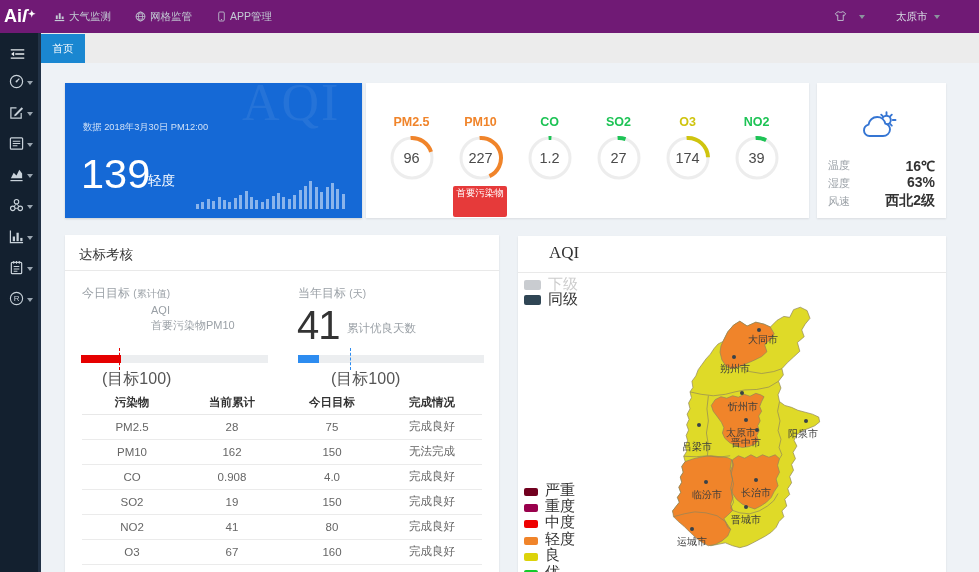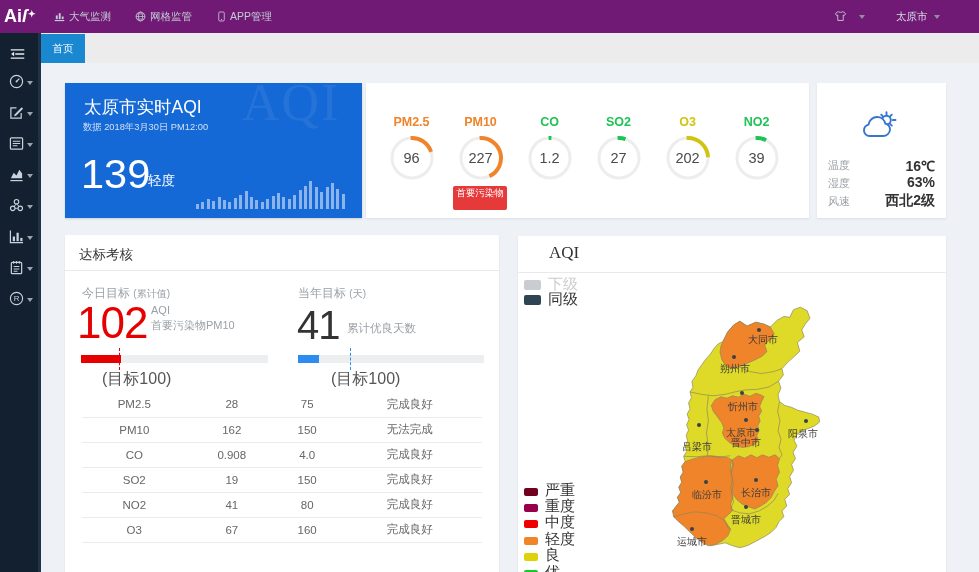--- a/index.html
+++ b/index.html
@@ -28,21 +28,21 @@
 .bc-sub{position:absolute;left:18px;top:38px;font-size:9.3px;color:rgba(255,255,255,.8)}
 .bc-num{position:absolute;left:16px;top:70px;font-size:41.5px;line-height:1;color:#fff}
 .bc-lvl{position:absolute;left:83px;top:89px;font-size:13.5px;color:#fff}
 .spark{position:absolute;left:131px;bottom:9px;width:152px;height:30px}
 .spark div{position:absolute;bottom:0;width:3px;background:rgba(255,255,255,.5)}
 
 .gauge{position:absolute;top:0;width:69px;text-align:center}
 .glabel{font-size:12.5px;font-weight:700;margin-top:32px}
 .gcirc{position:relative;width:46px;height:46px;margin:6px auto 0}
 .gval{position:absolute;left:0;top:0;width:46px;height:46px;line-height:46px;text-align:center;font-size:14.5px;color:#4a4a4a}
-.tag{position:absolute;left:453px;top:186px;width:54px;height:24px;background:#e63a3a;border-radius:2px;color:#fff;font-size:9.5px;text-align:center;line-height:13px}
+.tag{position:absolute;left:453px;top:186px;width:54px;height:31px;background:#e63a3a;border-radius:2px;color:#fff;font-size:9.5px;text-align:center;line-height:13px}
 
 .wrow{position:absolute;left:11px;width:107px;height:18px;font-size:11px;color:#9ba1a7}
 .wrow b{position:absolute;right:0;top:-2px;font-size:14px;color:#333;font-weight:700}
 
 .h-title{position:absolute;left:14px;top:11px;font-size:13.5px;color:#333}
 .hr{position:absolute;left:0;width:100%;height:0;border-top:1px solid #e9e9e9}
 .glab{font-size:12px;color:#9aa0a6}
 .glab small{font-size:10px}
 .bignum{line-height:1;letter-spacing:-1px}
 .pbar{position:absolute;height:8px;background:#eceef0}
@@ -156,21 +156,20 @@
       <span class="sc"></span>
     </div>
 </div>
 
 <div class="tabstrip">
     <div class="tab">首页</div>
   </div>
 
 <div class="bluecard">
   <div class="bc-mark">AQI</div>
-  <div class="bc-title">太原市实时AQI</div>
   <div class="bc-sub">数据 2018年3月30日 PM12:00</div>
   <div class="bc-num">139</div>
   <div class="bc-lvl">轻度</div>
   <div class="spark" id="spark">
       <div style="left: 0px; height: 5px;"></div>
       <div style="left: 5.4px; height: 7px;"></div>
       <div style="left: 10.8px; height: 10px;"></div>
       <div style="left: 16.2px; height: 8px;"></div>
       <div style="left: 21.6px; height: 12px;"></div>
       <div style="left: 27px; height: 9px;"></div>
@@ -226,21 +225,21 @@
       <div class="gcirc"><svg width="46" height="46" viewBox="0 0 46 46">
           <circle cx="23" cy="23" r="20" stroke="#ededed" stroke-width="3" fill="none"></circle>
           <path d="M21.60 3.05 A20 20 0 0 1 29.51 4.09" stroke="#1dc355" stroke-width="4" fill="none" stroke-linecap="butt"></path>
         </svg><div class="gval">27</div></div>
     </div>
     <div class="gauge" style="left: 287px;">
       <div class="glabel" style="color:#cfc40e">O3</div>
       <div class="gcirc"><svg width="46" height="46" viewBox="0 0 46 46">
           <circle cx="23" cy="23" r="20" stroke="#ededed" stroke-width="3" fill="none"></circle>
           <path d="M21.60 3.05 A20 20 0 0 1 42.99 22.30" stroke="#cfc40e" stroke-width="4" fill="none" stroke-linecap="butt"></path>
-        </svg><div class="gval">202</div></div>
+        </svg><div class="gval">174</div></div>
     </div>
     <div class="gauge" style="left: 356px;">
       <div class="glabel" style="color:#1dc355">NO2</div>
       <div class="gcirc"><svg width="46" height="46" viewBox="0 0 46 46">
           <circle cx="23" cy="23" r="20" stroke="#ededed" stroke-width="3" fill="none"></circle>
           <path d="M21.60 3.05 A20 20 0 0 1 32.08 5.18" stroke="#1dc355" stroke-width="4" fill="none" stroke-linecap="butt"></path>
         </svg><div class="gval">39</div></div>
     </div>
   </div>
 <div class="tag">首要污染物</div>
@@ -256,36 +255,41 @@
   <div class="wrow" style="top:75px">温度<b>16℃</b></div>
   <div class="wrow" style="top:93px">湿度<b>63%</b></div>
   <div class="wrow" style="top:111px">风速<b>西北2级</b></div>
 </div>
 
 <div class="card" style="left:65px;top:235px;width:434px;height:337px;overflow:hidden">
   <div class="h-title">达标考核</div>
   <div class="hr" style="top:35px"></div>
   <div class="glab" style="position:absolute;left:17px;top:50px">今日目标 <small>(累计值)</small></div>
   <div class="glab" style="position:absolute;left:233px;top:50px">当年目标 <small>(天)</small></div>
-  <div class="bignum" style="position:absolute;left:12px;top:66px;font-size:44px;color:#e60000">102</div>
   <div style="position:absolute;left:86px;top:68px;font-size:11px;color:#9aa0a6;line-height:15px">AQI<br>首要污染物PM10</div>
   <div class="bignum" style="position:absolute;left:232px;top:70px;font-size:40px;color:#333">41</div>
   <div style="position:absolute;left:282px;top:86px;font-size:11.5px;color:#9aa0a6;white-space:nowrap">累计优良天数</div>
   <div class="pbar" style="left:16px;top:120px;width:187px">
     <div class="pfill" style="width:40px;background:#e60000"></div>
     <div class="pmark" style="left:38px;border-color:#e60000"></div>
   </div>
   <div class="goal" style="left:37px;top:134px">(目标100)</div>
   <div class="pbar" style="left:233px;top:120px;width:186px">
     <div class="pfill" style="width:21px;background:#2d8cf0"></div>
     <div class="pmark" style="left:52px;border-color:#2d8cf0"></div>
   </div>
   <div class="goal" style="left:266px;top:134px">(目标100)</div>
   <table class="t">
     <tbody>
+        <tr>
+          <th style="width:25%">污染物</th>
+          <th style="width:25%">当前累计</th>
+          <th style="width:25%">今日目标</th>
+          <th style="width:25%">完成情况</th>
+        </tr>
     <tr>
           <td>PM2.5</td>
           <td>28</td>
           <td>75</td>
           <td>完成良好</td>
         </tr>
     <tr>
           <td>PM10</td>
           <td>162</td>
           <td>150</td>

